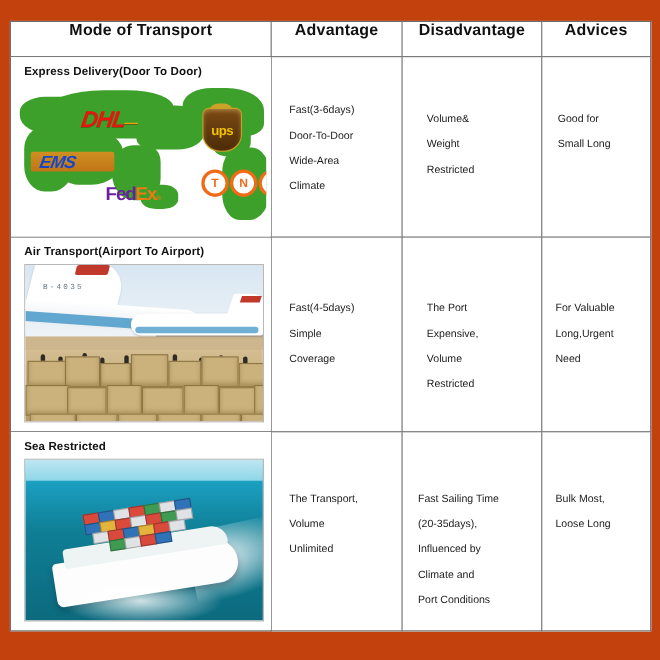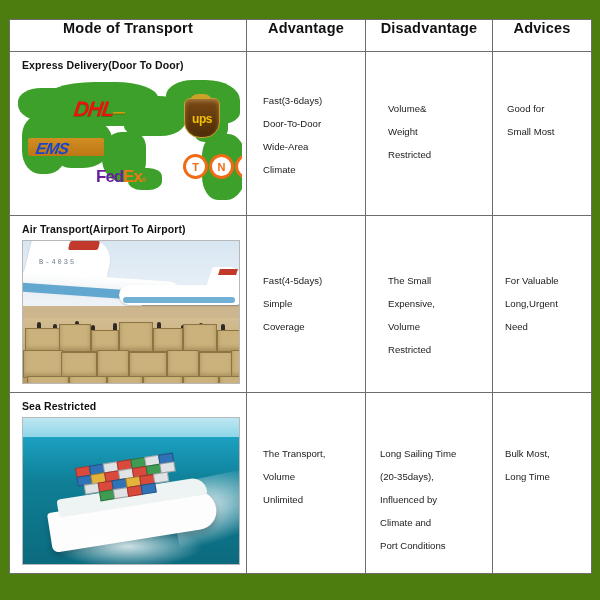--- a/index.html
+++ b/index.html
@@ -1,21 +1,21 @@
 <!DOCTYPE html>
 <html><head>
 <meta charset="utf-8">
 <style>
   html,body{margin:0;padding:0;}
   body{
     width:600px;height:600px;background:#ffffff;
     font-family:"Liberation Sans","DejaVu Sans",sans-serif;
     overflow:hidden;
   }
-  .sheet{position:relative;width:600px;height:600px;background:#4d7c0f;}
+  .sheet{position:relative;width:600px;height:600px;background:#c2410c;}
 
   table.cmp{
     position:absolute;left:9px;top:19px;width:582px;height:555px;
     border-collapse:collapse;table-layout:fixed;background:#fff;
   }
   table.cmp td, table.cmp th{
     border:1.6px solid #6d6d6d;
     vertical-align:top;padding:0;background:#fff;
   }
   th.hd{
@@ -206,21 +206,21 @@
         <td>
           <div class="txt" style="padding-top:52px;padding-left:22px;">
             <span class="ln">Volume&amp;</span>
             <span class="ln">Weight</span>
             <span class="ln">Restricted</span>
           </div>
         </td>
         <td>
           <div class="txt" style="padding-top:52px;padding-left:14px;">
             <span class="ln">Good for</span>
-            <span class="ln">Small Most</span>
+            <span class="ln">Small Long</span>
           </div>
         </td>
       </tr>
 
       <tr>
         <td class="mode-cell">
           <div class="mode-label">Air Transport(Airport To Airport)</div>
           <div class="media m2">
             <div class="airpic">
               <div class="sky"></div>
@@ -274,21 +274,21 @@
         </td>
         <td>
           <div class="txt" style="padding-top:60px;">
             <span class="ln">Fast(4-5days)</span>
             <span class="ln">Simple</span>
             <span class="ln">Coverage</span>
           </div>
         </td>
         <td>
           <div class="txt" style="padding-top:60px;padding-left:22px;">
-            <span class="ln">The Small</span>
+            <span class="ln">The Port</span>
             <span class="ln">Expensive,</span>
             <span class="ln">Volume</span>
             <span class="ln">Restricted</span>
           </div>
         </td>
         <td>
           <div class="txt" style="padding-top:60px;padding-left:12px;">
             <span class="ln">For Valuable</span>
             <span class="ln">Long,Urgent</span>
             <span class="ln">Need</span>
@@ -337,30 +337,30 @@
         </td>
         <td>
           <div class="txt" style="padding-top:56px;">
             <span class="ln">The Transport,</span>
             <span class="ln">Volume</span>
             <span class="ln">Unlimited</span>
           </div>
         </td>
         <td>
           <div class="txt" style="padding-top:56px;padding-left:14px;">
-            <span class="ln">Long Sailing Time</span>
+            <span class="ln">Fast Sailing Time</span>
             <span class="ln">(20-35days),</span>
             <span class="ln">Influenced by</span>
             <span class="ln">Climate and</span>
             <span class="ln">Port Conditions</span>
           </div>
         </td>
         <td>
           <div class="txt" style="padding-top:56px;padding-left:12px;">
             <span class="ln">Bulk Most,</span>
-            <span class="ln">Long Time</span>
+            <span class="ln">Loose Long</span>
           </div>
         </td>
       </tr>
 
     </tbody>
   </table>
 </div>
 
 </body></html>

